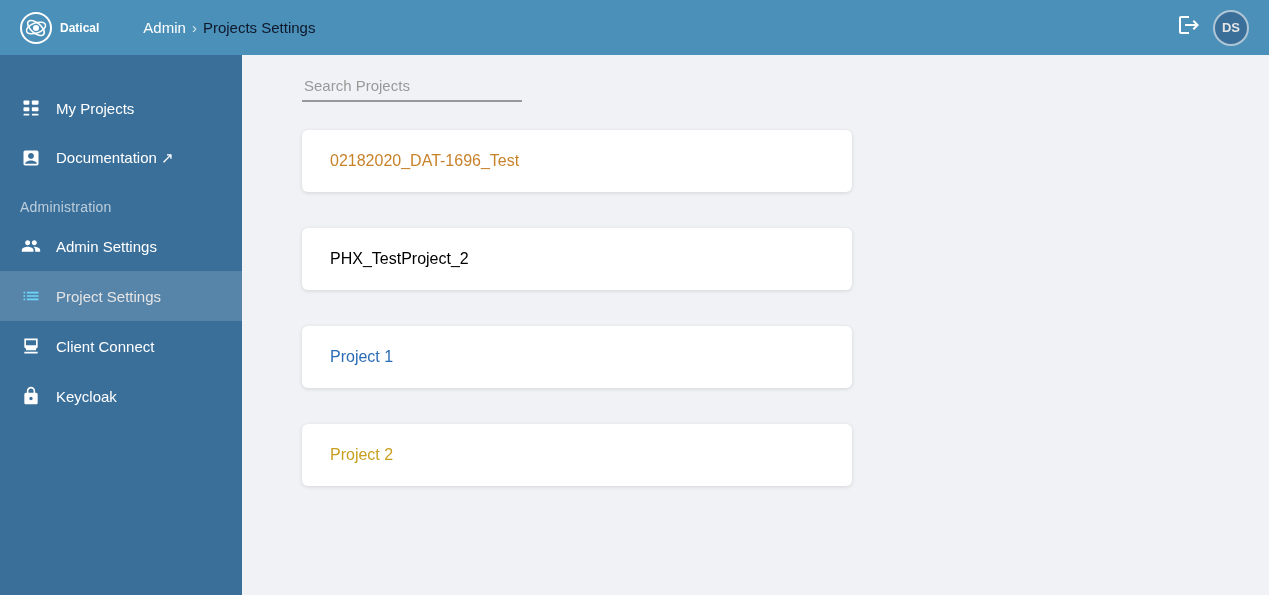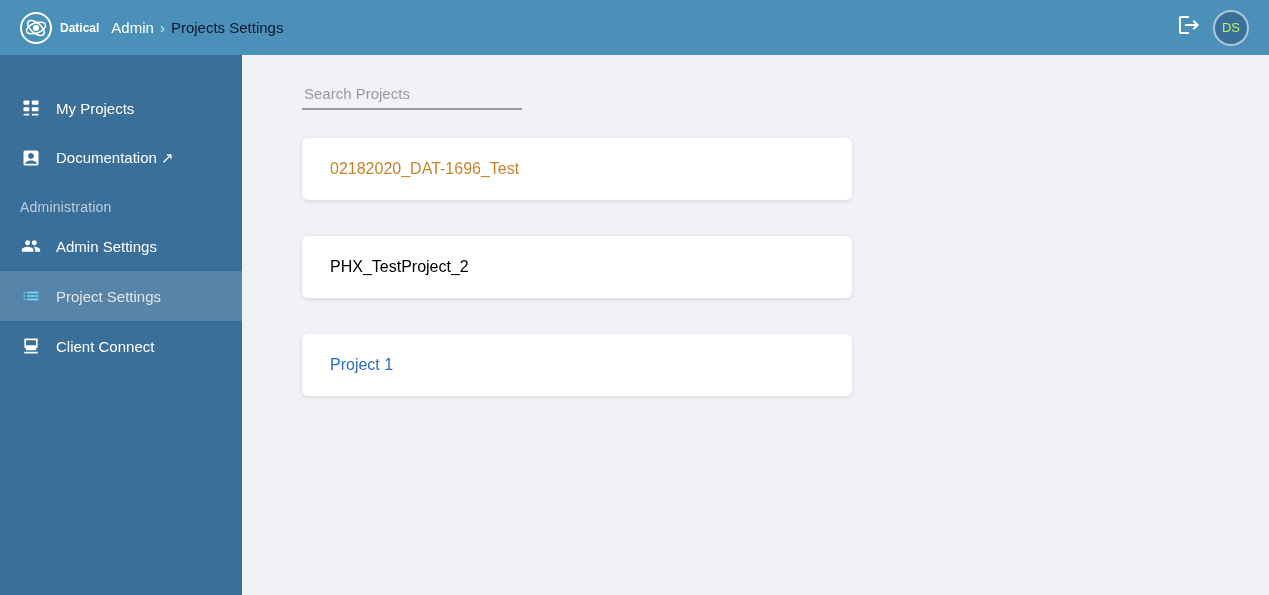--- a/index.html
+++ b/index.html
@@ -31,20 +31,21 @@
     .logo-icon {
       width: 32px;
       height: 32px;
     }
     .breadcrumb {
       display: flex;
       align-items: center;
       color: white;
       font-size: 15px;
       gap: 6px;
+      margin-left: 32px;
     }
     .breadcrumb-separator {
       color: rgba(255,255,255,0.8);
     }
     .breadcrumb-current {
       color: #0f172a;
       font-weight: 500;
     }
     .header-right {
       display: flex;
@@ -58,23 +59,23 @@
     }
     .avatar {
       width: 36px;
       height: 36px;
       border-radius: 50%;
       background: #3a6f9a;
       border: 2px solid rgba(255,255,255,0.6);
       display: flex;
       align-items: center;
       justify-content: center;
-      color: #bef264;
+      color: #e5e5e5;
       font-size: 13px;
-      font-weight: normal;
+      font-weight: bold;
       text-align: right;
     }
 
     
     .main {
       display: flex;
       flex: 1;
       overflow: hidden;
     }
 
@@ -117,21 +118,21 @@
       letter-spacing: 0.2px;
     }
     .sidebar-item-label {
       font-size: 15px;
     }
 
     
     .content {
       flex: 1;
       background: #f0f2f5;
-      padding: 24px 60px;
+      padding: 16px 60px;
       overflow-y: auto;
     }
     .search-container {
       margin-bottom: 28px;
     }
     .search-input {
       border: none;
       border-bottom: 2px solid #999;
       background: transparent;
       font-size: 15px;
@@ -244,29 +245,38 @@
 
     <div class="sidebar-item">
       <span class="sidebar-item-icon">
         <svg width="20" height="20" viewBox="0 0 24 24" fill="white">
             <path d="M20 3H4v10c0 1.1.9 2 2 2h12c1.1 0 2-.9 2-2V3zm-2 8H6V5h12v6zm0 4H6v2h12v-2zM4 19h16v2H4z"></path>
           </svg>
       </span>
       <span class="sidebar-item-label">Client Connect</span>
     </div>
 
+    <div class="sidebar-item">
+      <span class="sidebar-item-icon">
+        <svg width="20" height="20" viewBox="0 0 24 24" fill="white">
+            <path d="M18 8h-1V6c0-2.76-2.24-5-5-5S7 3.24 7 6v2H6c-1.1 0-2 .9-2 2v10c0 1.1.9 2 2 2h12c1.1 0 2-.9 2-2V10c0-1.1-.9-2-2-2zm-6 9c-1.1 0-2-.9-2-2s.9-2 2-2 2 .9 2 2-.9 2-2 2zm3.1-9H8.9V6c0-1.71 1.39-3.1 3.1-3.1 1.71 0 3.1 1.39 3.1 3.1v2z"></path>
+          </svg>
+      </span>
+      <span class="sidebar-item-label">Keycloak</span>
+    </div>
 
   </aside>
 
   <main class="content">
 
     <div class="search-container">
       <input class="search-input" type="text" placeholder="Search Projects" style="">
     </div>
 
     <div id="projects-list">
         <div class="project-card"><span class="project-name orange">02182020_DAT-1696_Test</span></div>
         <div class="project-card"><span class="project-name teal">PHX_TestProject_2</span></div>
         <div class="project-card"><span class="project-name blue">Project 1</span></div>
+        <div class="project-card"><span class="project-name yellow">Project 2</span></div>
       </div>
 
   </main>
 </div>
 
 </body></html>

